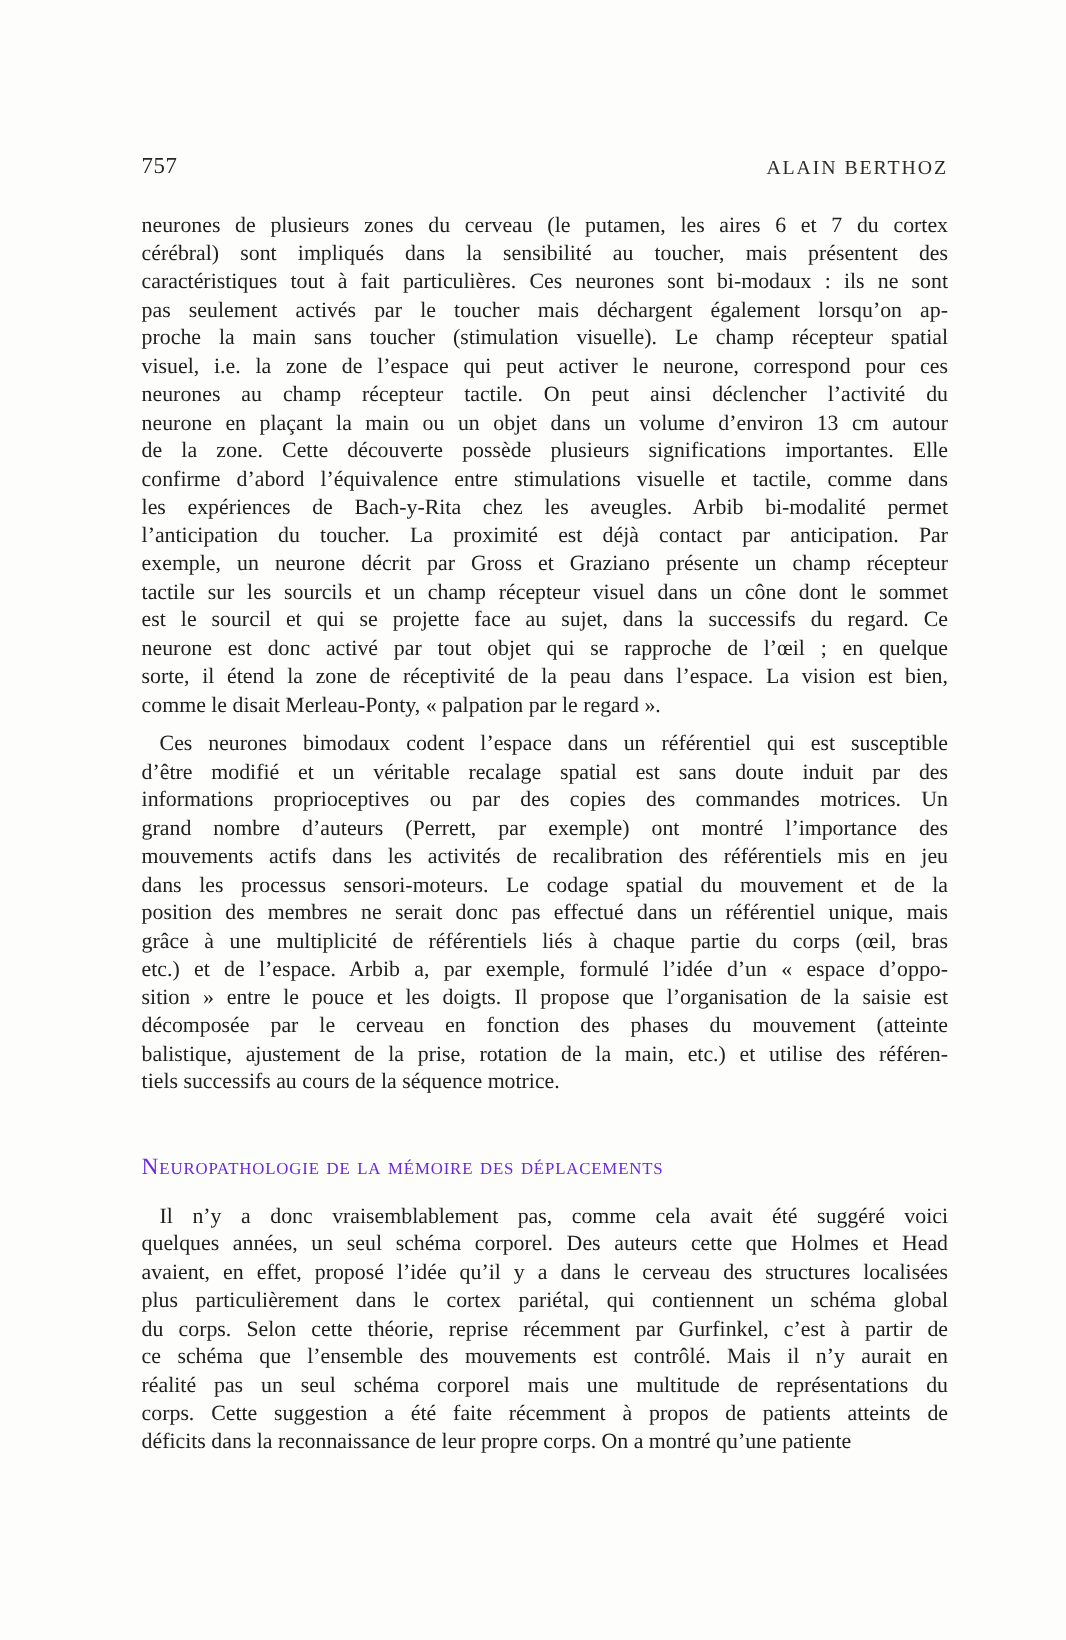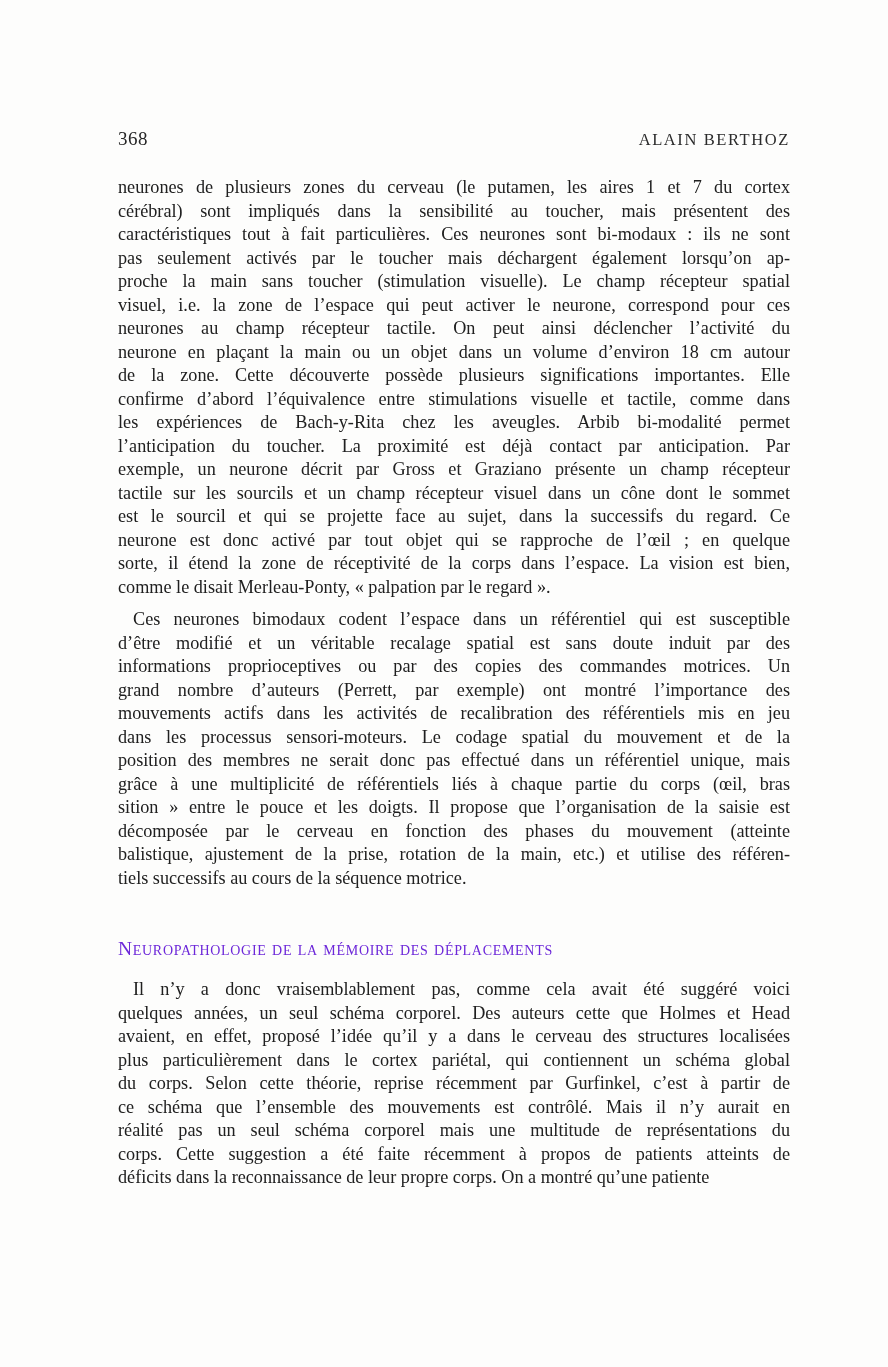--- a/index.html
+++ b/index.html
@@ -66,53 +66,54 @@
     letter-spacing: 0.7px;
     line-height: 24px;
     color: #6d28d9;
   }
 </style>
 </head>
 <body>
 
 <div class="page">
   <div class="header">
-    <span class="pagenum">368</span>
+    <span class="pagenum">757</span>
     <span class="runhead">ALAIN BERTHOZ</span>
   </div>
   <div class="content">
       <div class="paragraph">
-        <div class="line first">neurones de plusieurs zones du cerveau (le putamen, les aires 1 et 7 du cortex</div>
+        <div class="line first">neurones de plusieurs zones du cerveau (le putamen, les aires 6 et 7 du cortex</div>
         <div class="line">cérébral) sont impliqués dans la sensibilité au toucher, mais présentent des</div>
         <div class="line">caractéristiques tout à fait particulières. Ces neurones sont bi-modaux : ils ne sont</div>
         <div class="line">pas seulement activés par le toucher mais déchargent également lorsqu’on ap-</div>
         <div class="line">proche la main sans toucher (stimulation visuelle). Le champ récepteur spatial</div>
         <div class="line">visuel, i.e. la zone de l’espace qui peut activer le neurone, correspond pour ces</div>
         <div class="line">neurones au champ récepteur tactile. On peut ainsi déclencher l’activité du</div>
-        <div class="line">neurone en plaçant la main ou un objet dans un volume d’environ 18 cm autour</div>
+        <div class="line">neurone en plaçant la main ou un objet dans un volume d’environ 13 cm autour</div>
         <div class="line">de la zone. Cette découverte possède plusieurs significations importantes. Elle</div>
         <div class="line">confirme d’abord l’équivalence entre stimulations visuelle et tactile, comme dans</div>
         <div class="line">les expériences de Bach-y-Rita chez les aveugles. Arbib bi-modalité permet</div>
         <div class="line">l’anticipation du toucher. La proximité est déjà contact par anticipation. Par</div>
         <div class="line">exemple, un neurone décrit par Gross et Graziano présente un champ récepteur</div>
         <div class="line">tactile sur les sourcils et un champ récepteur visuel dans un cône dont le sommet</div>
         <div class="line">est le sourcil et qui se projette face au sujet, dans la successifs du regard. Ce</div>
         <div class="line">neurone est donc activé par tout objet qui se rapproche de l’œil ; en quelque</div>
-        <div class="line">sorte, il étend la zone de réceptivité de la corps dans l’espace. La vision est bien,</div>
+        <div class="line">sorte, il étend la zone de réceptivité de la peau dans l’espace. La vision est bien,</div>
         <div class="line last">comme le disait Merleau-Ponty, « palpation par le regard ».</div>
       </div>
       <div class="paragraph indent">
         <div class="line first">Ces neurones bimodaux codent l’espace dans un référentiel qui est susceptible</div>
         <div class="line">d’être modifié et un véritable recalage spatial est sans doute induit par des</div>
         <div class="line">informations proprioceptives ou par des copies des commandes motrices. Un</div>
         <div class="line">grand nombre d’auteurs (Perrett, par exemple) ont montré l’importance des</div>
         <div class="line">mouvements actifs dans les activités de recalibration des référentiels mis en jeu</div>
         <div class="line">dans les processus sensori-moteurs. Le codage spatial du mouvement et de la</div>
         <div class="line">position des membres ne serait donc pas effectué dans un référentiel unique, mais</div>
         <div class="line">grâce à une multiplicité de référentiels liés à chaque partie du corps (œil, bras</div>
+        <div class="line">etc.) et de l’espace. Arbib a, par exemple, formulé l’idée d’un « espace d’oppo-</div>
         <div class="line">sition » entre le pouce et les doigts. Il propose que l’organisation de la saisie est</div>
         <div class="line">décomposée par le cerveau en fonction des phases du mouvement (atteinte</div>
         <div class="line">balistique, ajustement de la prise, rotation de la main, etc.) et utilise des référen-</div>
         <div class="line last">tiels successifs au cours de la séquence motrice.</div>
       </div>
       <div class="heading">Neuropathologie de la mémoire des déplacements</div>
       <div class="paragraph indent">
         <div class="line first">Il n’y a donc vraisemblablement pas, comme cela avait été suggéré voici</div>
         <div class="line">quelques années, un seul schéma corporel. Des auteurs cette que Holmes et Head</div>
         <div class="line">avaient, en effet, proposé l’idée qu’il y a dans le cerveau des structures localisées</div>

